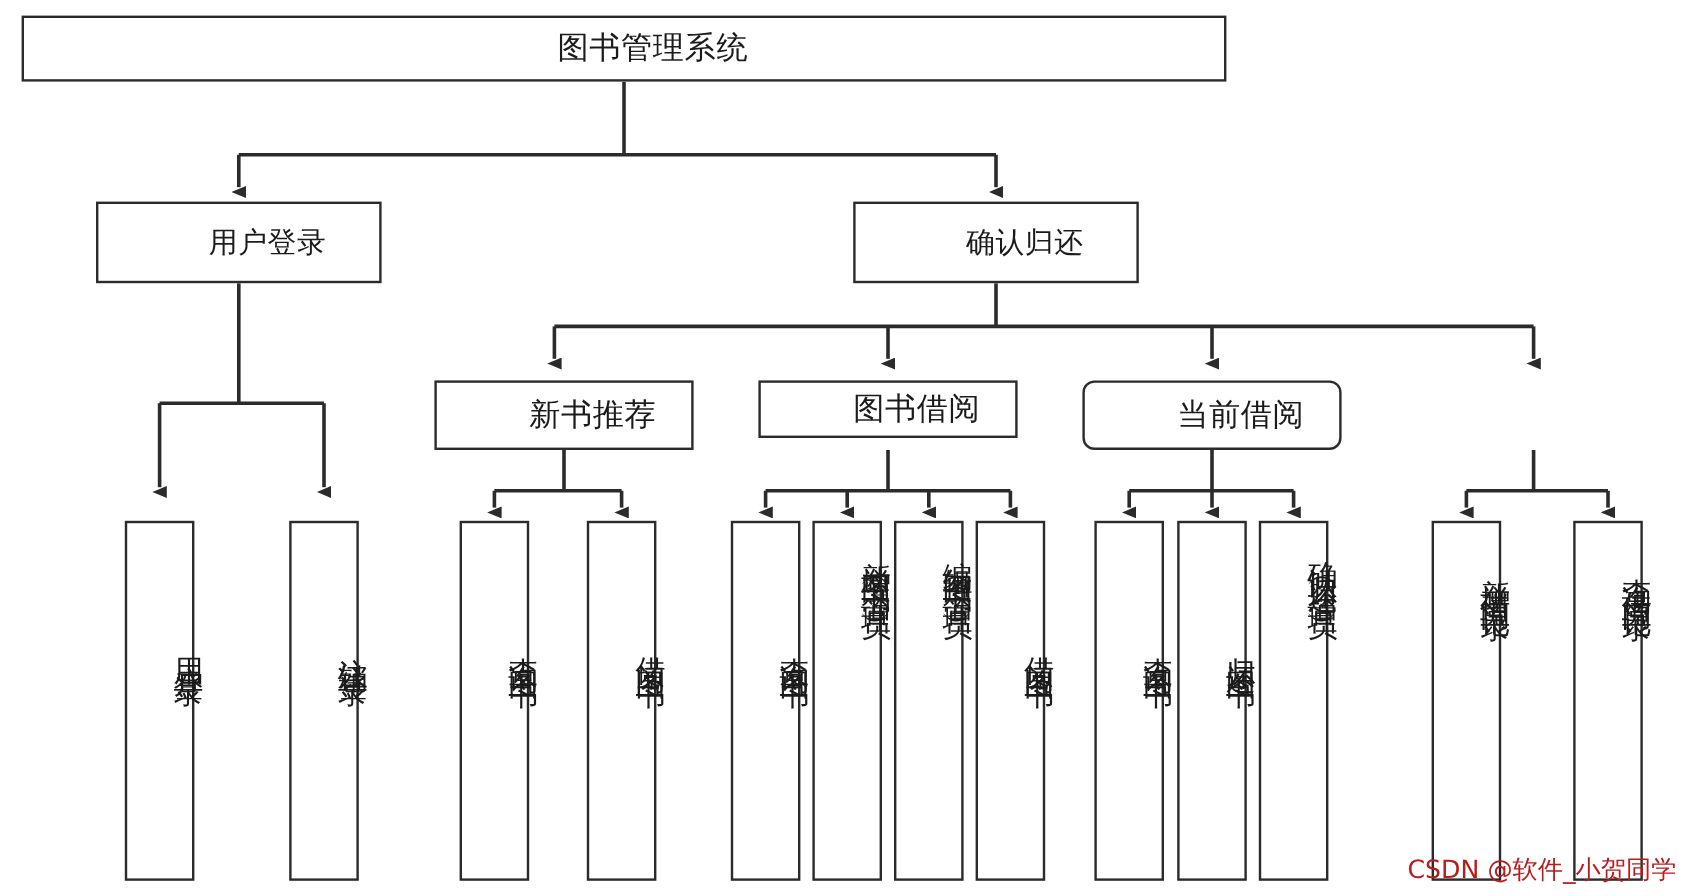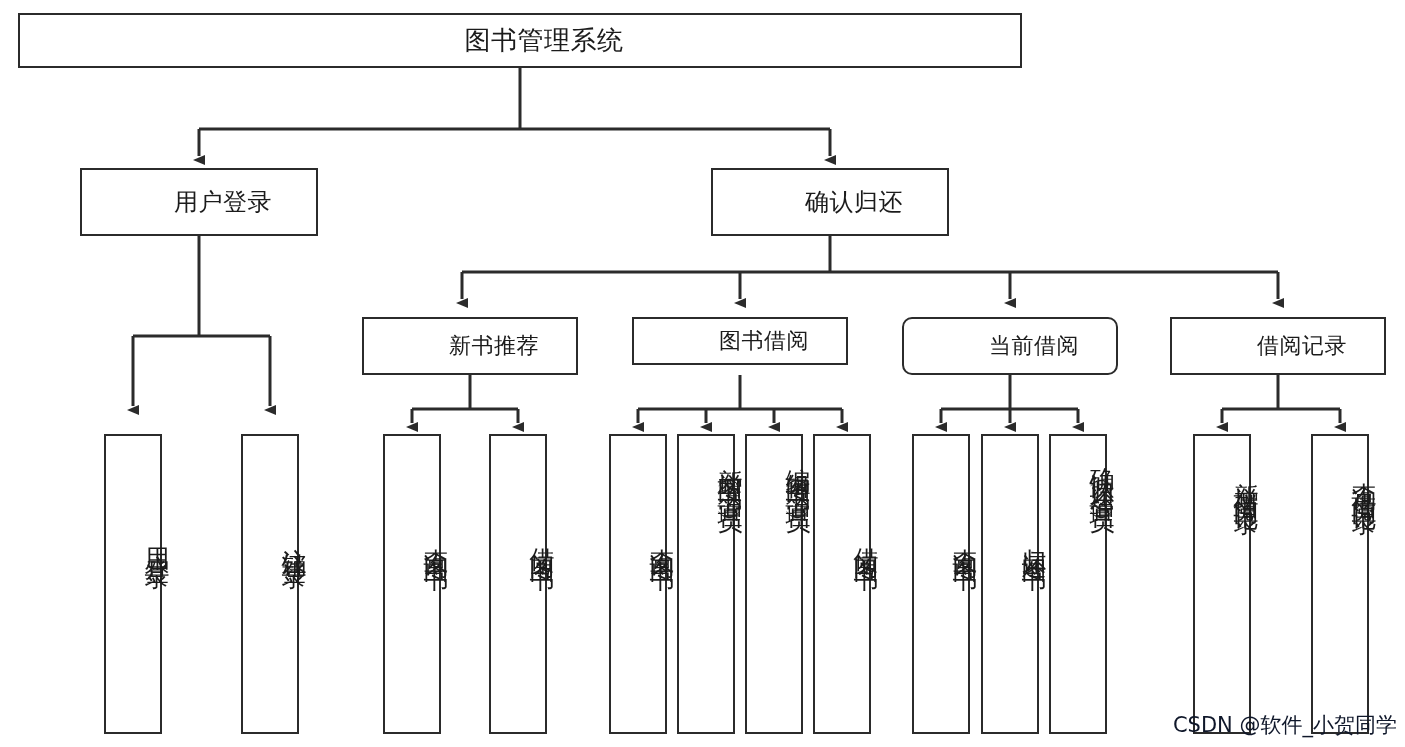--- a/index.html
+++ b/index.html
@@ -35,21 +35,21 @@
   }
   .node .label {
     color: #1b1b1b;
     letter-spacing: 0.5px;
     line-height: 1.18;
     text-align: center;
     white-space: nowrap;
   }
   .node.root .label { font-size: 26px; }
   .node.lvl2 .label { font-size: 24px; }
-  .node.lvl3 .label { font-size: 22px; }
+  .node.lvl3 .label { font-size: 26px; }
 
   
   .node.leaf {
     align-items: flex-start;
     justify-content: center;
   }
   .node.leaf .label {
     writing-mode: vertical-rl;
     text-orientation: upright;
     font-size: 25px;
@@ -59,21 +59,21 @@
   }
   .node.leaf.pad-top .label { margin-top: 92px; }
   .node.leaf.pad-top-sm .label { margin-top: 26px; }
   .node.leaf.pad-top-xs .label { margin-top: 12px; }
 
   .watermark {
     position: absolute;
     right: 8px;
     bottom: 8px;
     font-size: 21px;
-    color: #0f172a;
+    color: #b91c1c;
     font-family: "DejaVu Sans", "Liberation Sans", sans-serif;
     white-space: nowrap;
     user-select: none;
   }
 </style>
 </head>
 <body>
 
 <div id="canvas">
 
@@ -141,23 +141,20 @@
 
   <div class="node lvl3" style="left:362px; top:317px; width:216px; height:58px;">
     <span class="label">新书推荐</span>
   </div>
   <div class="node lvl3" style="left:632px; top:317px; width:216px; height:48px;">
     <span class="label">图书借阅</span>
   </div>
   <div class="node lvl3" style="left:902px; top:317px; width:216px; height:58px;border-radius:10px;">
     <span class="label">当前借阅</span>
   </div>
-  <div class="node lvl3" style="left:1170px; top:317px; width:216px; height:58px;">
-    <span class="label">借阅记录</span>
-  </div>
 
   <div class="node leaf pad-top" style="left:104px; top:434px; width:58px; height:300px;">
     <span class="label">用户登录</span>
   </div>
   <div class="node leaf pad-top" style="left:241px; top:434px; width:58px; height:300px;">
     <span class="label">注销登录</span>
   </div>
 
   <div class="node leaf pad-top" style="left:383px; top:434px; width:58px; height:300px;">
     <span class="label">查询图书</span>

